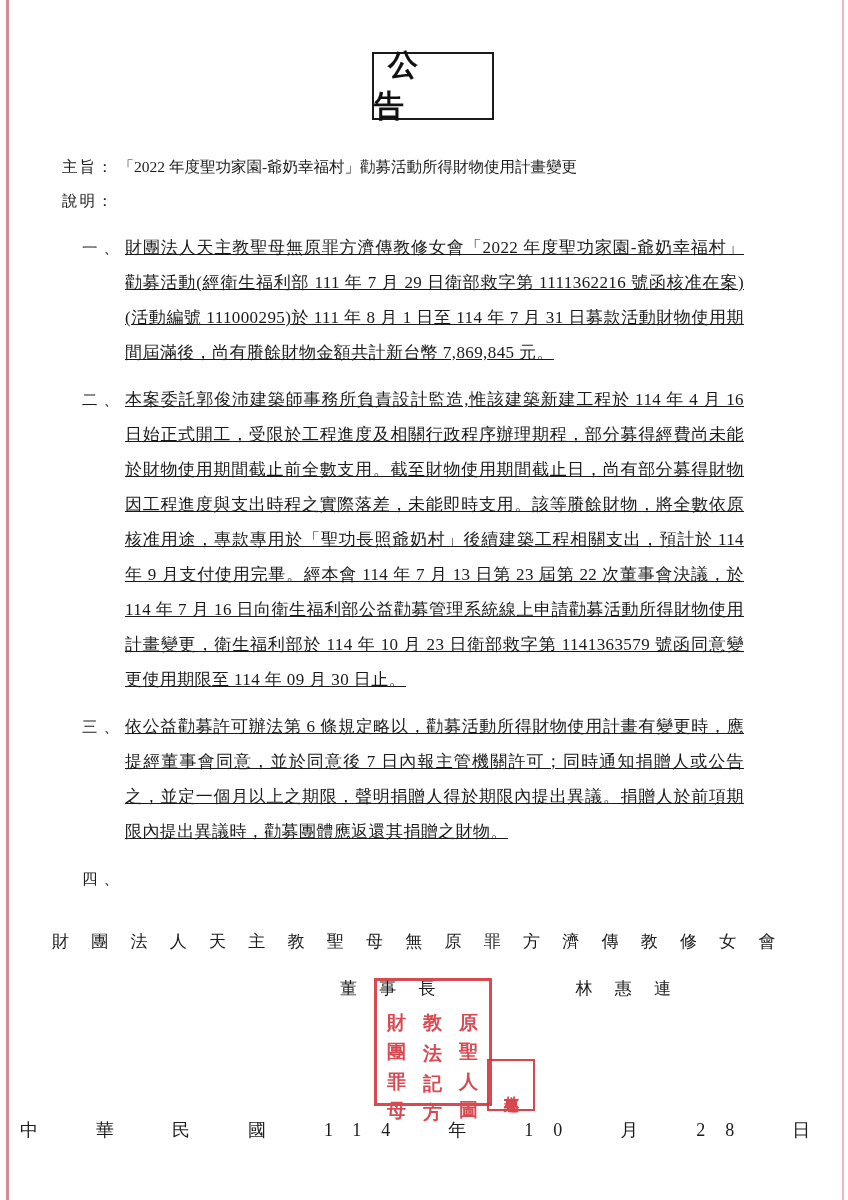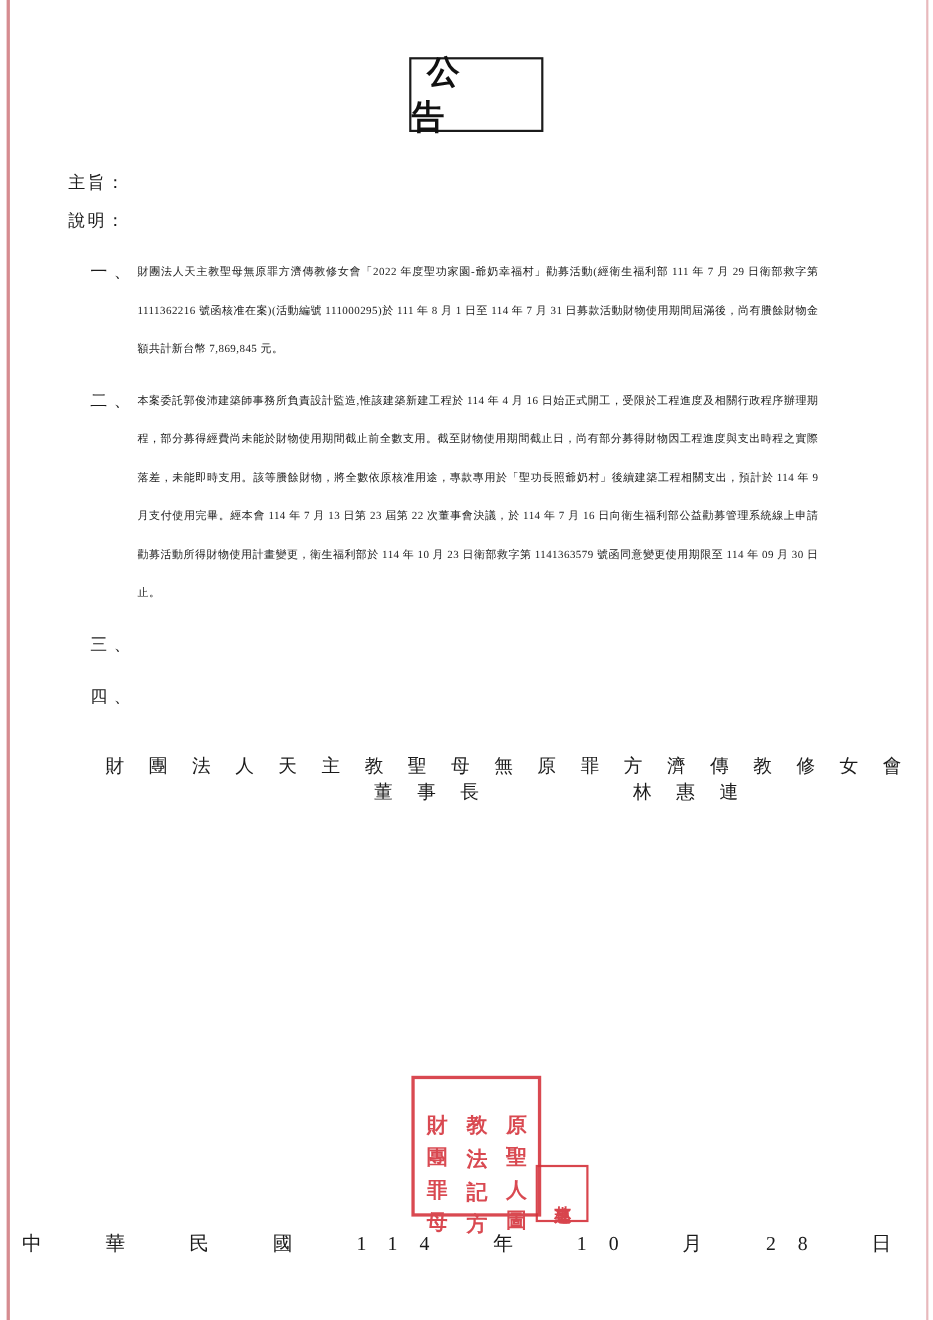--- a/index.html
+++ b/index.html
@@ -96,46 +96,47 @@
     flex: 0 0 86px;
     padding-left: 82px;
     box-sizing: border-box;
     font-size: 15.5px;
     line-height: 35px;
     white-space: nowrap;
     letter-spacing: 6px;
   }
   .item-body {
     flex: 1 1 auto;
-    font-size: 10px;
+    font-size: 17px;
     line-height: 35px;
     text-align: justify;
     text-justify: inter-character;
     letter-spacing: 0.4px;
+    text-decoration: underline;
   }
   .item-body p {
     margin: 0;
   }
   .item-body .tight {
     text-align: justify;
   }
   a.mail {
     color: #1d1d8c;
     text-decoration: underline;
   }
 
   .org-line {
     margin-top: 34px;
-    padding-left: 96px;
+    padding-left: 52px;
     font-size: 17px;
     letter-spacing: 9px;
     white-space: nowrap;
   }
   .chair-line {
-    margin-top: 0;
+    margin-top: 24px;
     padding-left: 340px;
     font-size: 17px;
     letter-spacing: 9px;
     white-space: nowrap;
     position: relative;
   }
 
   .stamp {
     position: absolute;
     left: 374px;
@@ -202,40 +203,44 @@
   <div class="scan-edge-right"></div>
 
   <div class="title-box">
     <div class="title-text">公　告</div>
   </div>
 
   <div class="body-wrap">
 
     <div class="subject-row">
       <div class="subject-label">主旨：</div>
+      <div class="subject-text">「2022 年度聖功家園-爺奶幸福村」勸募活動所得財物使用計畫變更</div>
     </div>
 
     <div class="explain-row">說明：</div>
 
     <div class="item">
       <div class="item-num">一、</div>
       <div class="item-body">
         <p>財團法人天主教聖母無原罪方濟傳教修女會「2022 年度聖功家園-爺奶幸福村」勸募活動(經衛生福利部 111 年 7 月 29 日衛部救字第 1111362216 號函核准在案)(活動編號 111000295)於 111 年 8 月 1 日至 114 年 7 月 31 日募款活動財物使用期間屆滿後，尚有賸餘財物金額共計新台幣 7,869,845 元。</p>
       </div>
     </div>
 
     <div class="item">
       <div class="item-num">二、</div>
       <div class="item-body">
         <p>本案委託郭俊沛建築師事務所負責設計監造,惟該建築新建工程於 114 年 4 月 16 日始正式開工，受限於工程進度及相關行政程序辦理期程，部分募得經費尚未能於財物使用期間截止前全數支用。截至財物使用期間截止日，尚有部分募得財物因工程進度與支出時程之實際落差，未能即時支用。該等賸餘財物，將全數依原核准用途，專款專用於「聖功長照爺奶村」後續建築工程相關支出，預計於 114 年 9 月支付使用完畢。經本會 114 年 7 月 13 日第 23 屆第 22 次董事會決議，於 114 年 7 月 16 日向衛生福利部公益勸募管理系統線上申請勸募活動所得財物使用計畫變更，衛生福利部於 114 年 10 月 23 日衛部救字第 1141363579 號函同意變更使用期限至 114 年 09 月 30 日止。</p>
       </div>
     </div>
 
     <div class="item">
       <div class="item-num">三、</div>
+      <div class="item-body">
+        <p>依公益勸募許可辦法第 6 條規定略以，勸募活動所得財物使用計畫有變更時，應提經董事會同意，並於同意後 7 日內報主管機關許可；同時通知捐贈人或公告之，並定一個月以上之期限，聲明捐贈人得於期限內提出異議。捐贈人於前項期限內提出異議時，勸募團體應返還其捐贈之財物。</p>
+      </div>
     </div>
 
     <div class="item">
       <div class="item-num">四、</div>
     </div>
 
     <div class="org-line">財 團 法 人 天 主 教 聖 母 無 原 罪 方 濟 傳 教 修 女 會</div>
     <div class="chair-line">董 事 長 　 　 　 林 惠 連</div>
 
   </div>

